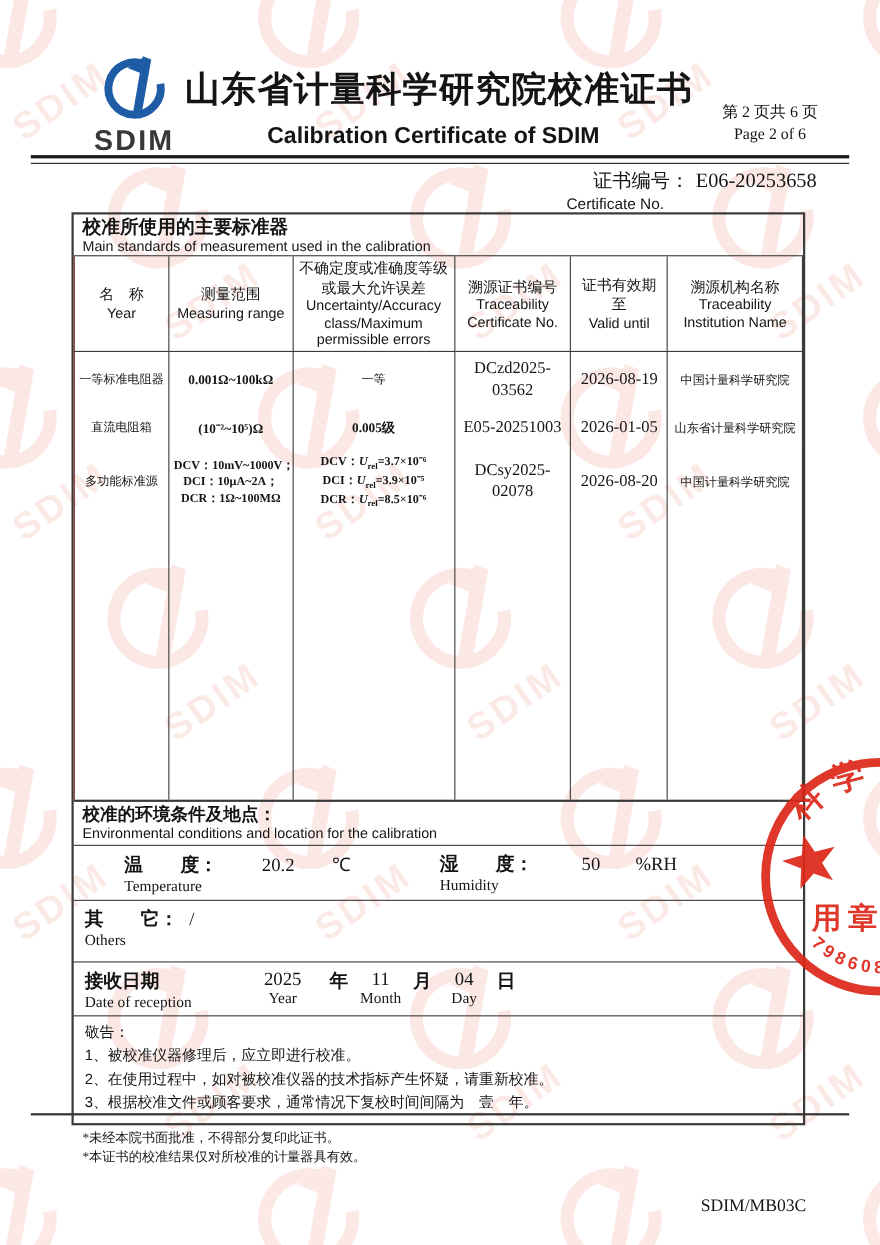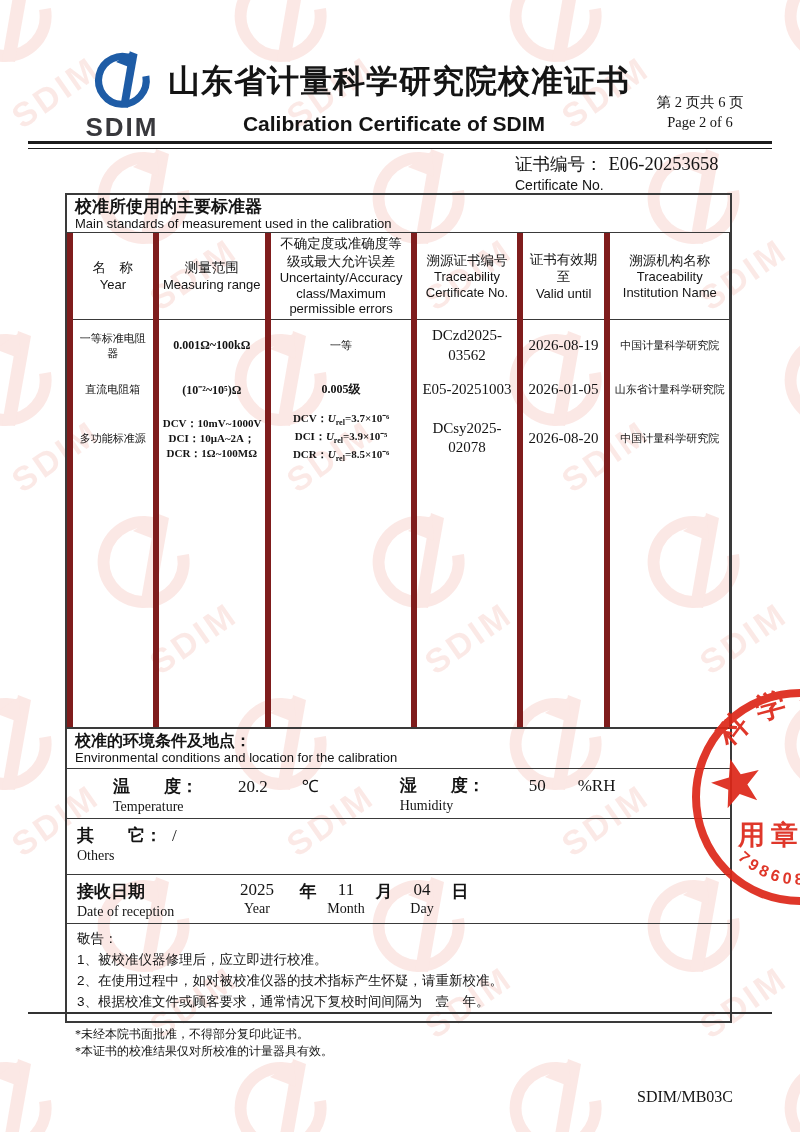--- a/index.html
+++ b/index.html
@@ -16,31 +16,31 @@
   .logo-text{font-family:"Liberation Sans",sans-serif;font-weight:800;font-size:26px;
              color:#38383c;letter-spacing:2px;line-height:1;margin-top:2px;}
   .titles{position:absolute;left:168px;top:60px;width:452px;text-align:center;z-index:2;}
   .title-cn{font-size:32px;font-weight:700;letter-spacing:1px;white-space:nowrap;}
   .title-en{font-family:"Liberation Sans",sans-serif;font-weight:700;font-size:21px;margin-top:8px;}
   .pageinfo{position:absolute;left:625px;top:93px;width:150px;text-align:center;font-size:14.5px;z-index:2;}
   .pageinfo div{line-height:1.35;}
   .rule-double{position:absolute;left:28px;right:28px;top:141px;height:4px;
                border-top:3px solid #1c1c1c;border-bottom:1.5px solid #1c1c1c;z-index:2;}
   .certno{position:absolute;left:515px;top:152px;z-index:2;}
-  .certno .label{font-size:17.5px;}
+  .certno .label{font-size:17.5px;margin-left:24px;}
   .certno .value{font-size:18.5px;margin-left:6px;}
   .certno .en{font-family:"Liberation Sans",sans-serif;font-size:14px;margin-top:1px;}
   
   .mainbox{position:absolute;left:65px;top:193px;width:667px;z-index:1;
            border:2px solid #3a3a3a;box-sizing:border-box;background:transparent;}
   .tbl-title{height:38px;padding:2px 8px 0 8px;border-bottom:1px solid #3a3a3a;box-sizing:border-box;}
   .tbl-title-cn{font-family:"Liberation Sans",sans-serif;font-size:17px;font-weight:600;line-height:1.2;}
   .tbl-title-en{font-family:"Liberation Sans",sans-serif;font-size:13px;line-height:1.15;}
   table.std{width:100%;border-collapse:collapse;table-layout:fixed;}
-  table.std th,table.std td{border-left:6px solid #7f1d1d;border-right:1px solid #3a3a3a;
+  table.std th,table.std td{border-left:1px solid #7f1d1d;border-right:1px solid #3a3a3a;
       text-align:center;vertical-align:middle;padding:2px 4px;box-sizing:border-box;overflow:hidden;}
   table.std th{border-bottom:1px solid #3a3a3a;height:86px;font-weight:400;}
   .hd-cn{font-family:"Liberation Sans",sans-serif;font-size:13.5px;line-height:1.3;}
   .hd-en{font-family:"Liberation Sans",sans-serif;font-size:13px;line-height:1.2;}
   tr.r1 td{height:52px;} tr.r2 td{height:36px;} tr.r3 td{height:62px;} tr.rfill td{height:258px;}
   .cell-sm{font-family:"Liberation Sans",sans-serif;font-size:11px;line-height:1.3;}
   .cell-rng{font-size:12px;font-weight:600;}
   .cell-big{font-size:15px;line-height:1.3;}
   .cell-inst{font-size:11px;}
   .ml{font-size:11px;font-weight:600;line-height:1.35;white-space:nowrap;}

